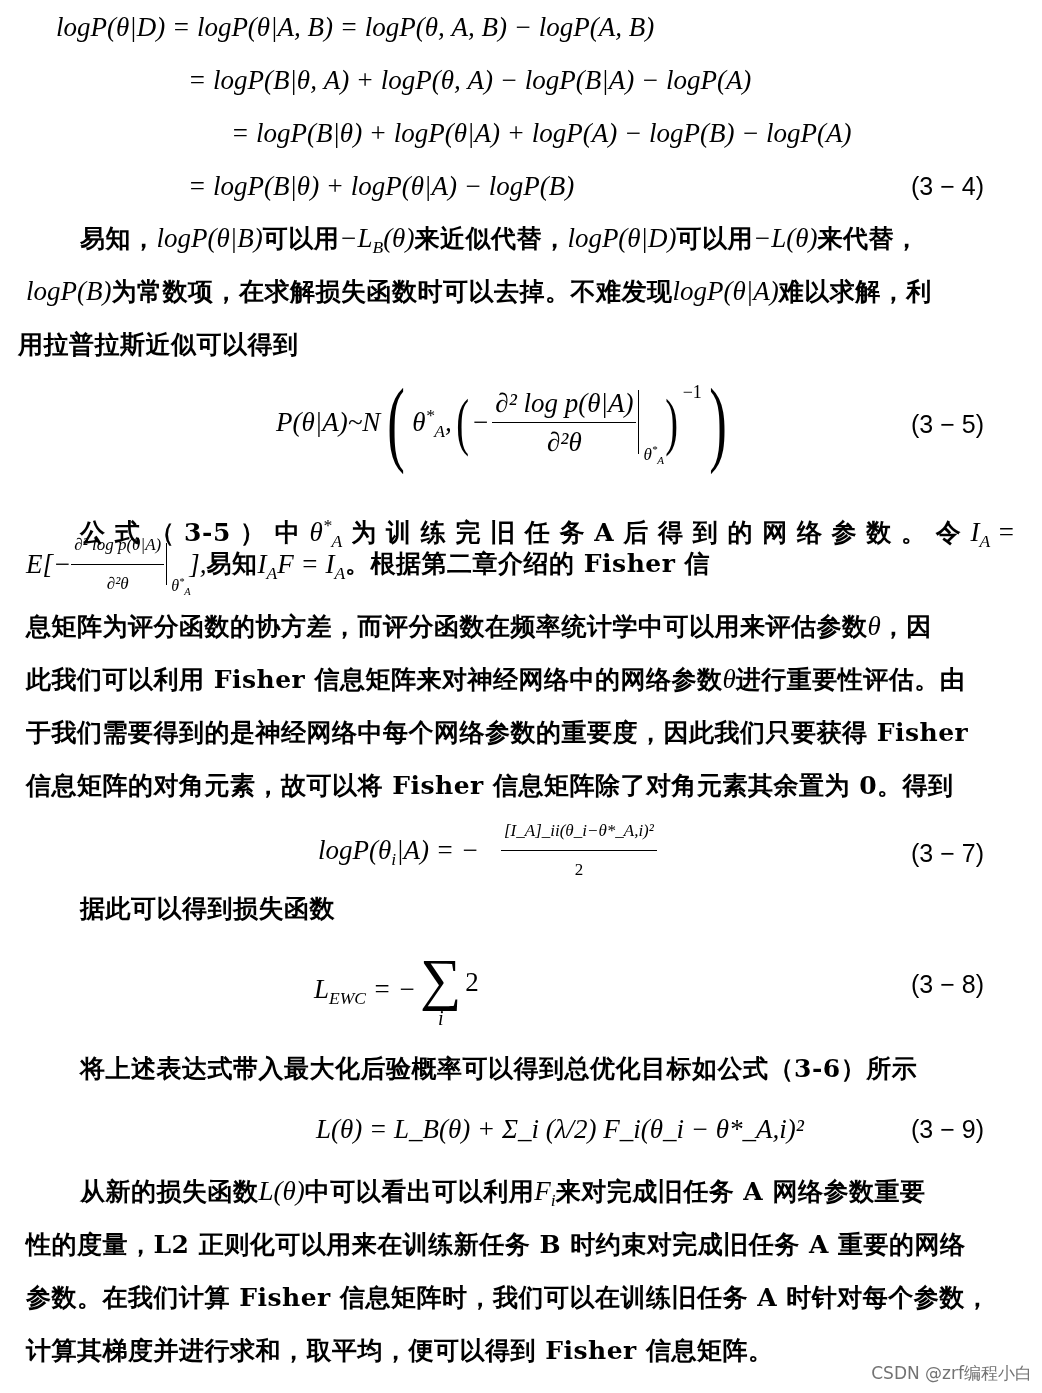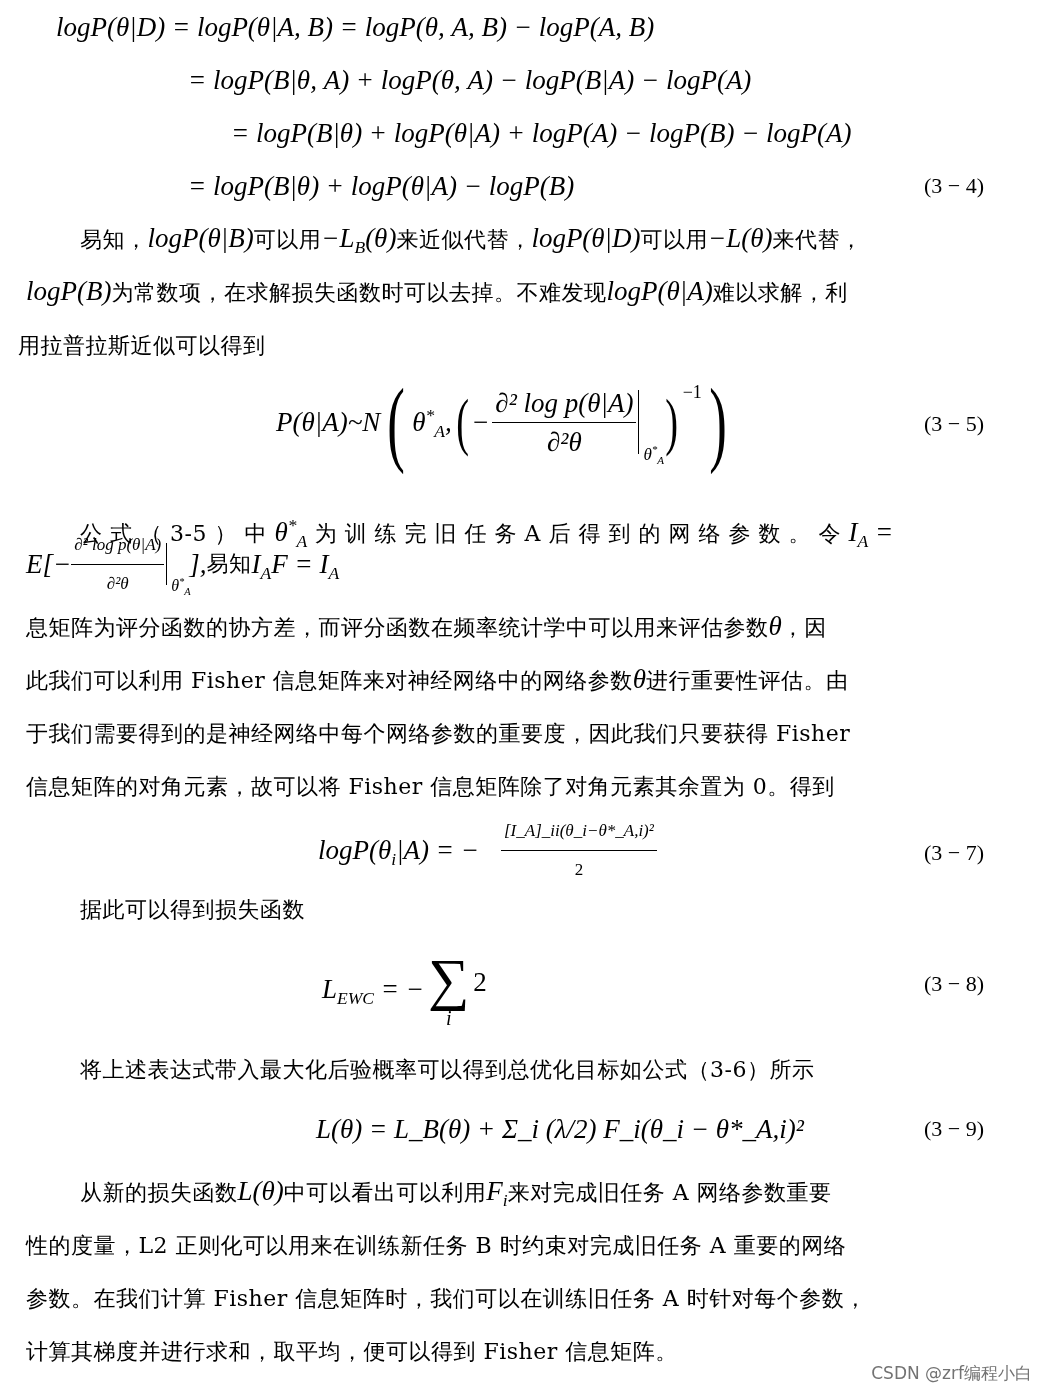--- a/index.html
+++ b/index.html
@@ -8,22 +8,22 @@
     font-family: "Liberation Serif", "DejaVu Serif", serif;
     color: #000;
   }
   .m { font-family: "Liberation Serif", "DejaVu Serif", serif; font-style: italic; }
   .r { font-style: normal; }
   .line {
     position: absolute; left: 0; white-space: nowrap;
     font-size: 27px; line-height: 34px;
   }
   .eq { position: absolute; white-space: nowrap; font-size: 27px; line-height: 34px; }
-  .eqno { position: absolute; right: 58px; white-space: nowrap; font-size: 22px; line-height: 34px; font-family: Liberation Serif, serif; }
-  .txt { font-family: "DejaVu Serif", "Liberation Serif", serif; font-size: 22px; letter-spacing: 0.5px; }
+  .eqno { position: absolute; right: 58px; white-space: nowrap; font-size: 25px; line-height: 34px; font-family: Liberation Sans, sans-serif; }
+  .txt { font-family: "DejaVu Serif", "Liberation Serif", serif; font-size: 25px; letter-spacing: 0.5px; font-weight: bold; }
   sub, sup { font-size: 0.65em; line-height: 0; }
   .frac { display: inline-flex; flex-direction: column; align-items: center; vertical-align: middle; }
   .frac .num { padding: 0 3px 2px 3px; border-bottom: 1.5px solid #000; }
   .frac .den { padding-top: 2px; }
   .watermark {
     position: absolute; right: 10px; bottom: 8px;
     font-family: "DejaVu Sans", "Liberation Sans", sans-serif;
     font-size: 17px; color: #737373;
   }
   .bigparen { display: inline-block; font-size: 96px; line-height: 96px; transform: scaleX(0.55); vertical-align: middle; font-style: normal; }
@@ -79,20 +79,21 @@
     <span class="num">∂² log p(θ|A)</span>
     <span class="den">∂²θ</span>
   </span>
   <span style="display:inline-block; border-left:1.5px solid #000; height:42px; position:relative; margin-left:2px;">
       <span class="m" style="position:absolute; left:4px; bottom:-18px; font-size:16px;">θ<sup>*</sup><sub>A</sub></span>
     </span>
   <span class="m" style="margin-left:22px;">],</span>
   <span class="txt">易知</span>
   <span class="m"><span>I</span><sub>A</sub></span>
   <span class="m"><span>F = I</span><sub>A</sub></span>
+  <span class="txt">。根据第二章介绍的 Fisher 信</span>
 </div>
 <div class="line" style="left:26px; top:609px;">
   <span class="txt">息矩阵为评分函数的协方差，而评分函数在频率统计学中可以用来评估参数</span><span class="m">θ</span><span class="txt">，因</span>
 </div>
 <div class="line" style="left:26px; top:662px;">
   <span class="txt">此我们可以利用 Fisher 信息矩阵来对神经网络中的网络参数</span><span class="m">θ</span><span class="txt">进行重要性评估。由</span>
 </div>
 <div class="line" style="left:26px; top:715px;">
   <span class="txt">于我们需要得到的是神经网络中每个网络参数的重要度，因此我们只要获得 Fisher</span>
 </div>
@@ -106,21 +107,21 @@
     <span class="num">[I_A]_ii(θ_i−θ*_A,i)²</span>
     <span class="den r">2</span>
   </span>
 </div>
 <div class="eqno" style="top:836px;">(3 − 7)</div>
 
 <div class="line" style="left:80px; top:891px;">
   <span class="txt">据此可以得到损失函数</span>
 </div>
 
-<div class="eq m" style="left:314px; top:944px; height:90px; display:flex; align-items:center;margin-left:8px;">
+<div class="eq m" style="left:314px; top:944px; height:90px; display:flex; align-items:center;">
   <span><span>L</span><sub>EWC</sub><span> = −</span></span>
   <span style="display:inline-flex; flex-direction:column; align-items:center; margin:0 4px;">
     <span class="sigma">∑</span>
     <span style="font-size:20px; line-height:18px;">i</span>
   </span>
   <span class="frac" style="position:relative; top:-8px;">
     <span class="den r">2</span>
   </span>
 </div>
 <div class="eqno" style="top:967px;">(3 − 8)</div>

